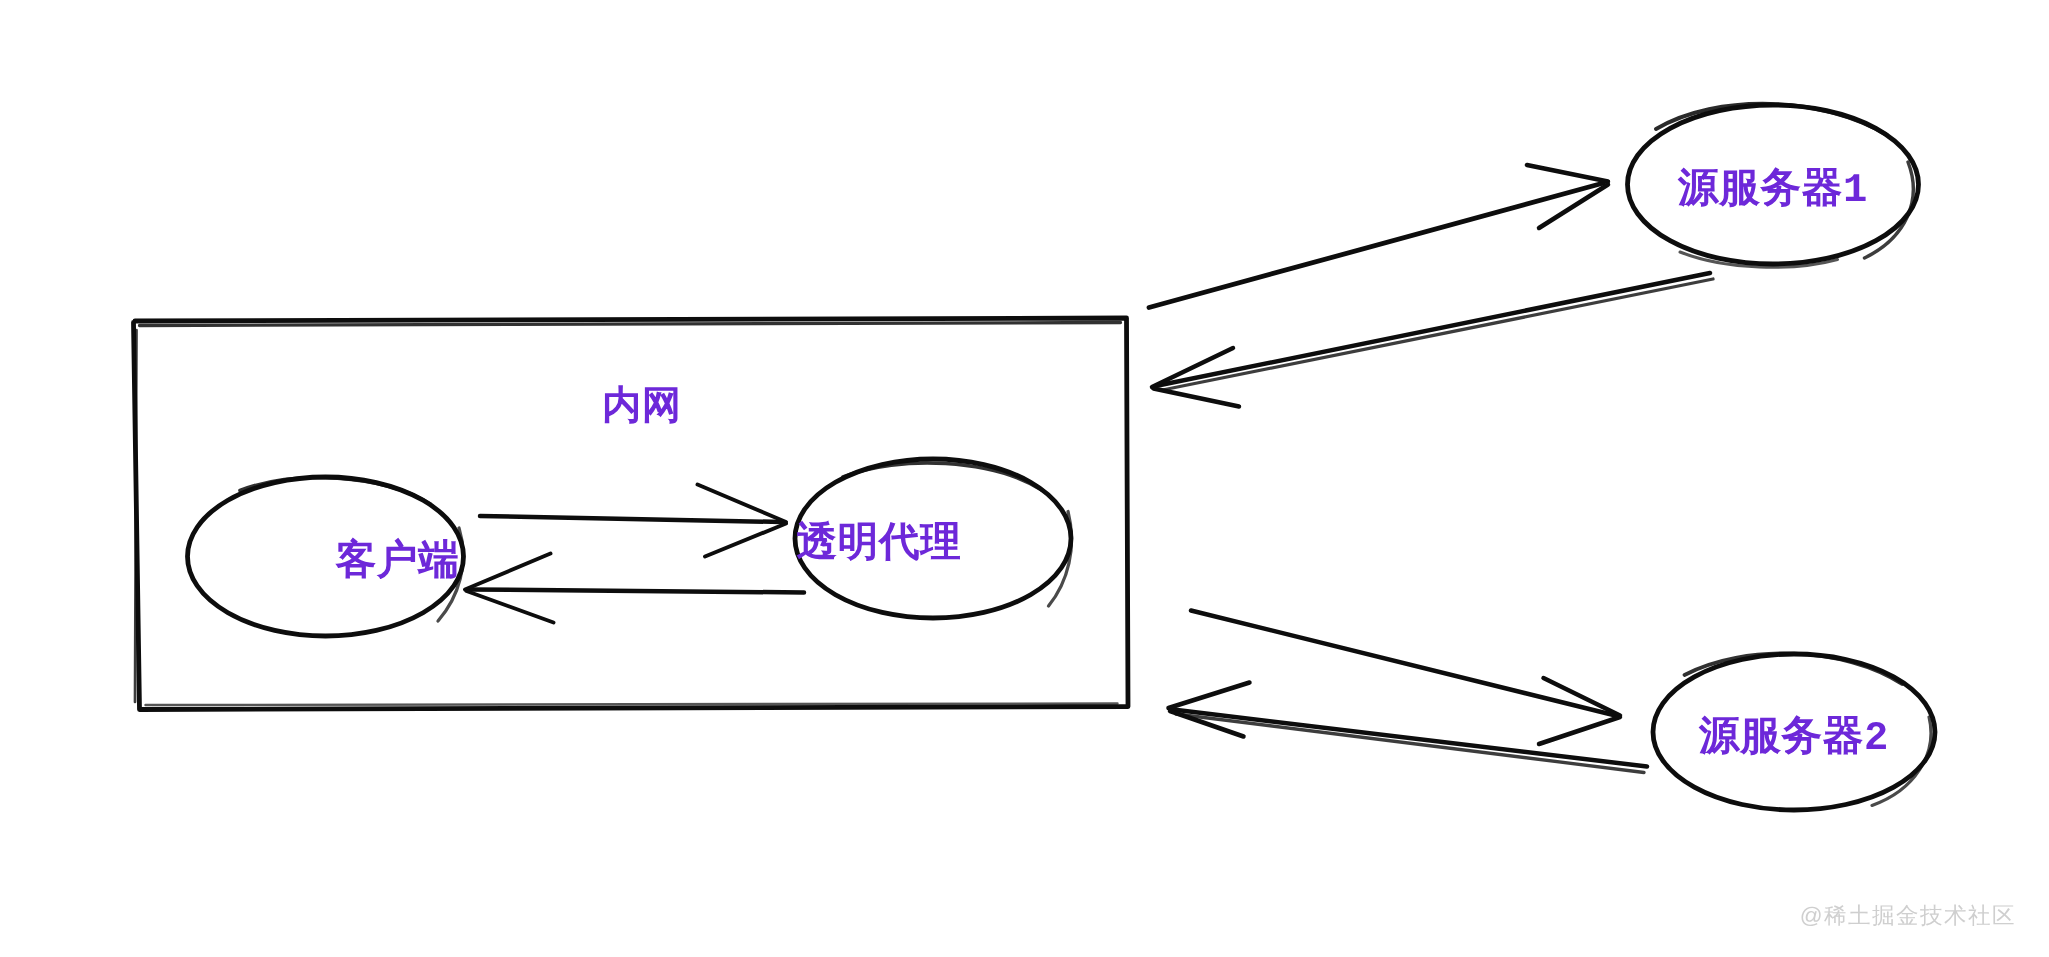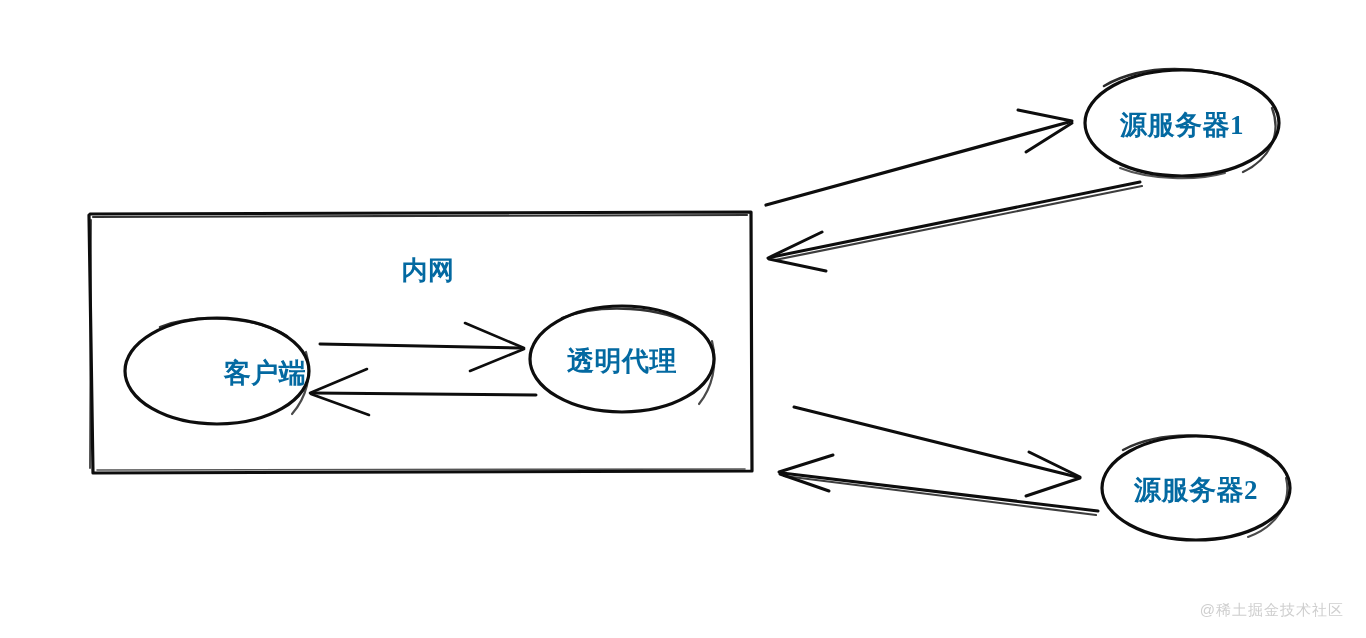--- a/index.html
+++ b/index.html
@@ -16,22 +16,22 @@
   }
   #diagram-canvas {
     position: absolute;
     top: 0;
     left: 0;
     width: 1366px;
     height: 638px;
   }
   .node-label {
     position: absolute;
-    font-family: Liberation Serif, serif;
-    color: #0369a1;
+    font-family: Liberation Mono, monospace;
+    color: #6d28d9;
     font-weight: 600;
     white-space: nowrap;
     transform: translate(-50%, -50%);
     letter-spacing: 0.5px;
   }
   .node-label.big {
     font-size: 27px;
   }
   .node-label.zone {
     font-size: 26px;
@@ -128,19 +128,19 @@
     <path class="sketch" stroke-width="3.0" d="M 833 455 L 779 472"></path>
     <path class="sketch" stroke-width="3.0" d="M 829 491 L 780 474"></path>
   </g>
 
 </svg>
 
 <div class="node-label zone" style="left:428px; top:270px;">内网</div>
 
 <div class="node-label big" style="left:217px; top:373px;margin-left:48px;">客户端</div>
 
-<div class="node-label big" style="left:622px; top:361px;">透明代理</div>
+<div class="node-label big" style="left:586px; top:361px;">透明代理</div>
 
 <div class="node-label big" style="left:1182px; top:125px;">源服务器1</div>
 
 <div class="node-label big" style="left:1196px; top:490px;text-align:center;">源服务器2</div>
 
 <div class="watermark">@稀土掘金技术社区</div>
 
 </body></html>

